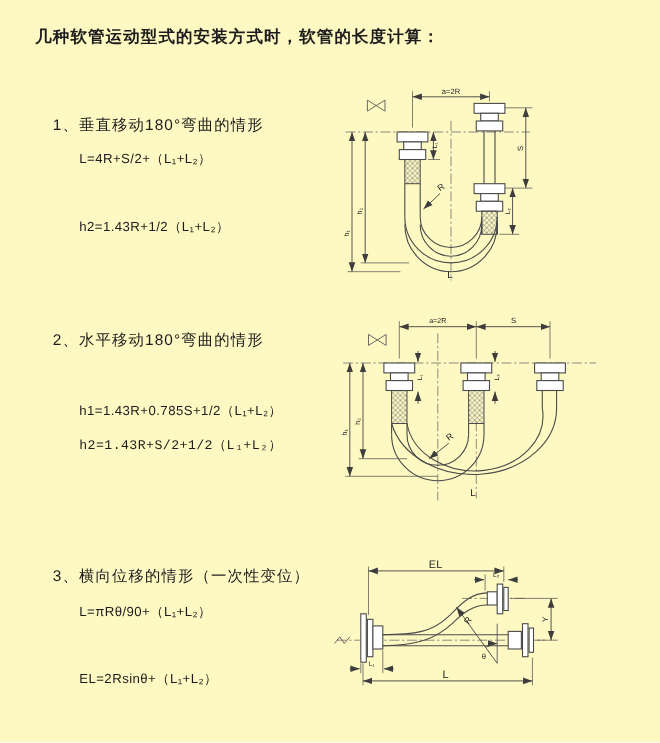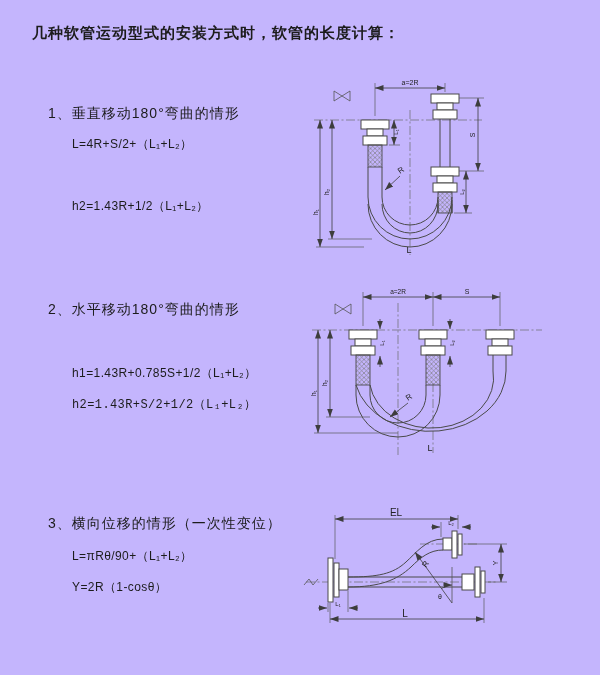--- a/index.html
+++ b/index.html
@@ -1,17 +1,17 @@
 <!DOCTYPE html>
 <html><head>
 <meta charset="utf-8">
 <style>
   html,body{margin:0;padding:0;background:#ffffff;}
   .page{
-    position:relative;width:600px;height:675px;background:#c4b5fd;overflow:hidden;
+    position:relative;width:600px;height:675px;background:#fef9c3;overflow:hidden;
     font-family:"Liberation Sans","DejaVu Sans",sans-serif;color:#1c1c1c;
   }
   .title{
     position:absolute;left:32px;top:24px;font-size:15px;font-weight:bold;letter-spacing:1px;
   }
   .heading{position:absolute;left:48px;font-size:14px;font-weight:normal;letter-spacing:1px;}
   .formula{position:absolute;left:72px;font-size:12px;letter-spacing:0.4px;}
   .diagram{position:absolute;}
   
   .ln{fill:none;stroke:#4a4a4a;stroke-width:1;}
@@ -197,21 +197,21 @@
     </g>
     <g>
       <line class="dime" x1="98" y1="120" x2="80" y2="134"></line>
       <text class="lab" font-size="8" x="98" y="118" transform="rotate(-35 98 118)">R</text>
     </g>
     <text class="lab" font-size="9" x="120" y="168" text-anchor="middle">L</text>
   </svg>
 
   <div class="heading" style="top:515px;">3、横向位移的情形（一次性变位）</div>
   <div class="formula" style="top:548px;">L=πRθ/90+（L₁+L₂）</div>
-  <div class="formula" style="top:579px;">Y=2R（1-cosθ）</div>
+  <div class="formula" style="top:609px;">EL=2Rsinθ+（L₁+L₂）</div>
 
   <svg class="diagram" style="left:300px;top:505px;" width="300" height="135" viewBox="0 0 300 135">
     <g>
       <line class="cl" x1="6" y1="77" x2="196" y2="77"></line>
       <line class="cl" x1="120" y1="39" x2="178" y2="39"></line>
     </g>
     <path class="thin" d="M4,80 l5,-6 l4,6 l5,-6"></path>
     <g>
       <line class="ext" x1="35" y1="10" x2="35" y2="54"></line>
       <line class="ext" x1="158" y1="10" x2="158" y2="24"></line>

